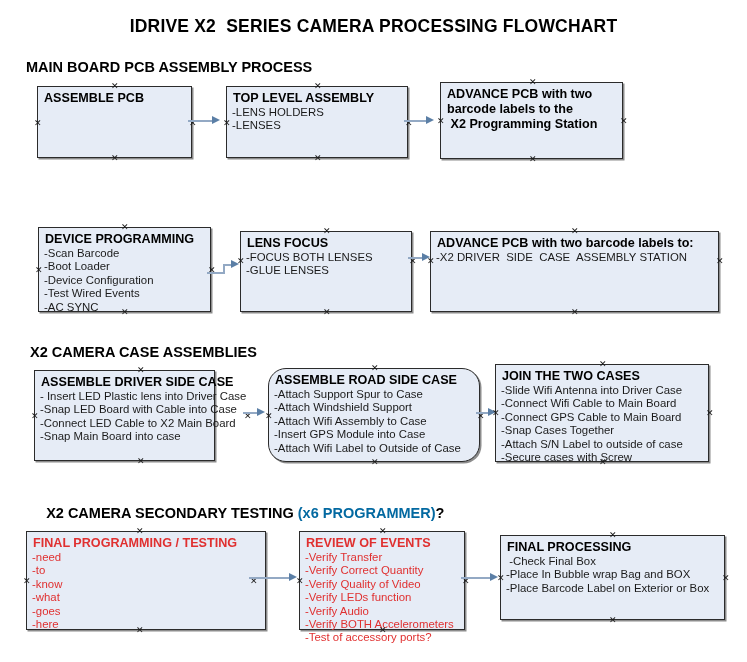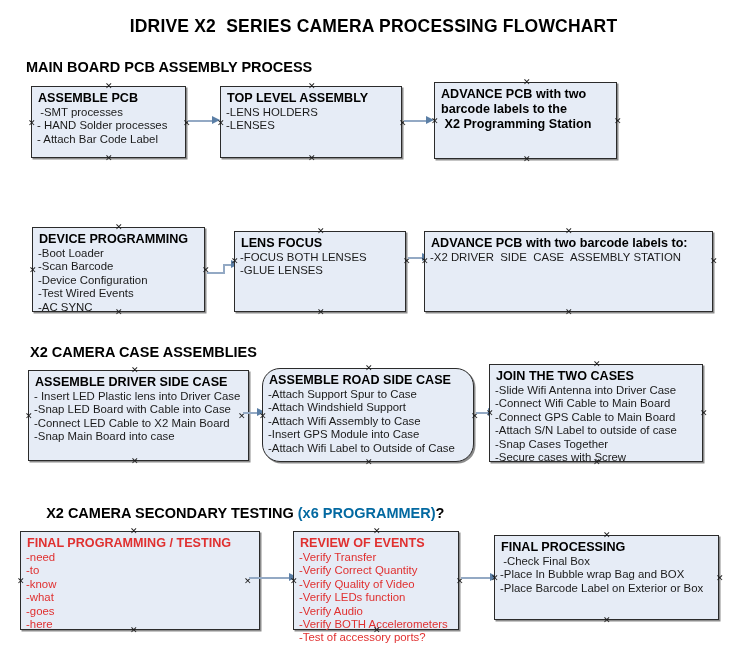--- a/index.html
+++ b/index.html
@@ -23,20 +23,21 @@
 
   
   .box{
     position:absolute;
     background:#e6ecf6;
     border:1px solid #2b2b2b;
     box-sizing:border-box;
     box-shadow:1.5px 1.5px 0 0 #8c8c8c;
     padding:3px 4px 0 5px;
     overflow:visible;
+    margin-left:6px;
   }
   .box .bt{
     font-size:12.6px;font-weight:bold;line-height:14px;white-space:pre;
     margin:1px 0 1px 1px;
   }
   .box ul{list-style:none;margin:0;padding:0;}
   .box li{
     font-size:11.4px;line-height:13.4px;white-space:pre;color:#1a1a1a;
   }
   .red-box .bt,.red-box li{color:#e03030;}
@@ -66,25 +67,20 @@
 <body>
 
 <div id="canvas">
 
   <div class="title">IDRIVE X2  SERIES CAMERA PROCESSING FLOWCHART</div>
 
   <div class="section" style="left:26px;top:59px;">MAIN BOARD PCB ASSEMBLY PROCESS</div>
 
   <div class="box" style="left:31px;top:86px;width:155px;height:72px;">
     <div class="bt">ASSEMBLE PCB</div>
-    <ul>
-      <li> -SMT processes</li>
-      <li>- HAND Solder processes</li>
-      <li>- Attach Bar Code Label</li>
-    </ul>
     <span class="hx" style="left:73px;top:-4px;"></span>
     <span class="hx" style="left:73px;top:68px;"></span>
     <span class="hx" style="left:-4px;top:33px;"></span>
     <span class="hx" style="left:151px;top:33px;"></span>
   </div>
 
   <div class="arrow" style="left:188px;top:116px;width:32px;">
     <span class="shaft"></span>
       <span class="head"></span>
   </div>
@@ -113,22 +109,22 @@
     <span class="hx" style="left:88px;top:-4px;"></span>
     <span class="hx" style="left:88px;top:73px;"></span>
     <span class="hx" style="left:-4px;top:35px;"></span>
     <span class="hx" style="left:179px;top:35px;"></span>
   </div>
 
 
   <div class="box" style="left:32px;top:227px;width:173px;height:85px;">
     <div class="bt">DEVICE PROGRAMMING</div>
     <ul>
+      <li>-Scan Barcode</li>
       <li>-Boot Loader</li>
-      <li>-Scan Barcode</li>
       <li>-Device Configuration</li>
       <li>-Test Wired Events</li>
       <li>-AC SYNC</li>
     </ul>
     <span class="hx" style="left:82px;top:-4px;"></span>
     <span class="hx" style="left:82px;top:81px;"></span>
     <span class="hx" style="left:-4px;top:39px;"></span>
     <span class="hx" style="left:169px;top:39px;"></span>
   </div>
 
@@ -164,21 +160,21 @@
       <li>-X2 DRIVER  SIDE  CASE  ASSEMBLY STATION</li>
     </ul>
     <span class="hx" style="left:140px;top:-4px;"></span>
     <span class="hx" style="left:140px;top:77px;"></span>
     <span class="hx" style="left:-4px;top:26px;"></span>
     <span class="hx" style="left:285px;top:26px;"></span>
   </div>
 
   <div class="section" style="left:30px;top:344px;">X2 CAMERA CASE ASSEMBLIES</div>
 
-  <div class="box" style="left:28px;top:370px;width:221px;height:91px;">
+  <div class="box" style="left:28px;top:370px;width:181px;height:91px;">
     <div class="bt">ASSEMBLE DRIVER SIDE CASE</div>
     <ul>
       <li>- Insert LED Plastic lens into Driver Case</li>
       <li>-Snap LED Board with Cable into Case</li>
       <li>-Connect LED Cable to X2 Main Board</li>
       <li>-Snap Main Board into case</li>
     </ul>
     <span class="hx" style="left:102px;top:-4px;"></span>
     <span class="hx" style="left:102px;top:87px;"></span>
     <span class="hx" style="left:-4px;top:42px;"></span>
@@ -209,22 +205,22 @@
     <span class="shaft"></span>
       <span class="head"></span>
   </div>
 
   <div class="box" style="left:489px;top:364px;width:214px;height:98px;">
     <div class="bt">JOIN THE TWO CASES</div>
     <ul>
       <li>-Slide Wifi Antenna into Driver Case</li>
       <li>-Connect Wifi Cable to Main Board</li>
       <li>-Connect GPS Cable to Main Board</li>
+      <li>-Snap Cases Together</li>
       <li>-Attach S/N Label to outside of case</li>
-      <li>-Snap Cases Together</li>
       <li>-Secure cases with Screw</li>
     </ul>
     <span class="hx" style="left:103px;top:-4px;"></span>
     <span class="hx" style="left:103px;top:94px;"></span>
     <span class="hx" style="left:-4px;top:45px;"></span>
     <span class="hx" style="left:210px;top:45px;"></span>
   </div>
 
   <div class="section" style="left:30px;top:489px;">
     <span>X2 CAMERA SECONDARY TESTING </span><span class="red">(x6 PROGRAMMER)</span><span>?</span>

